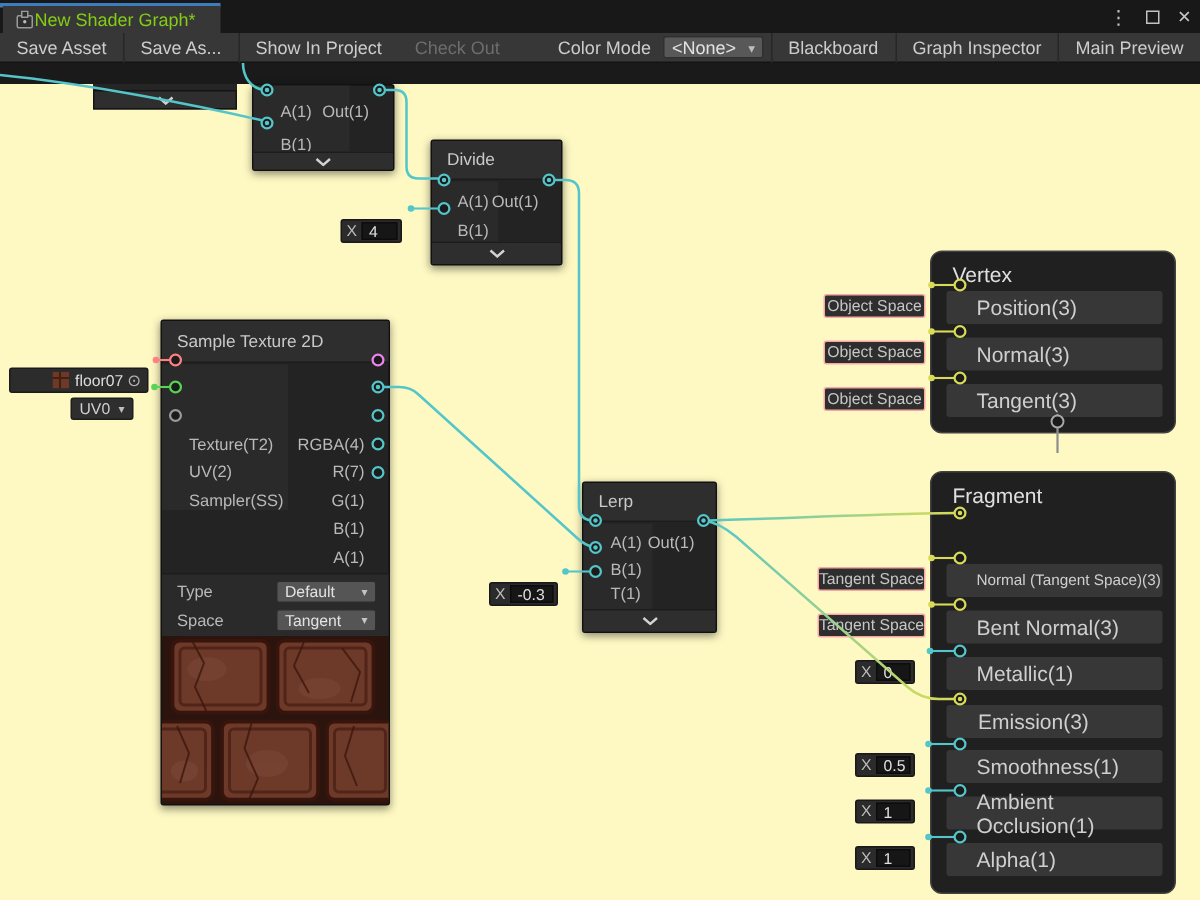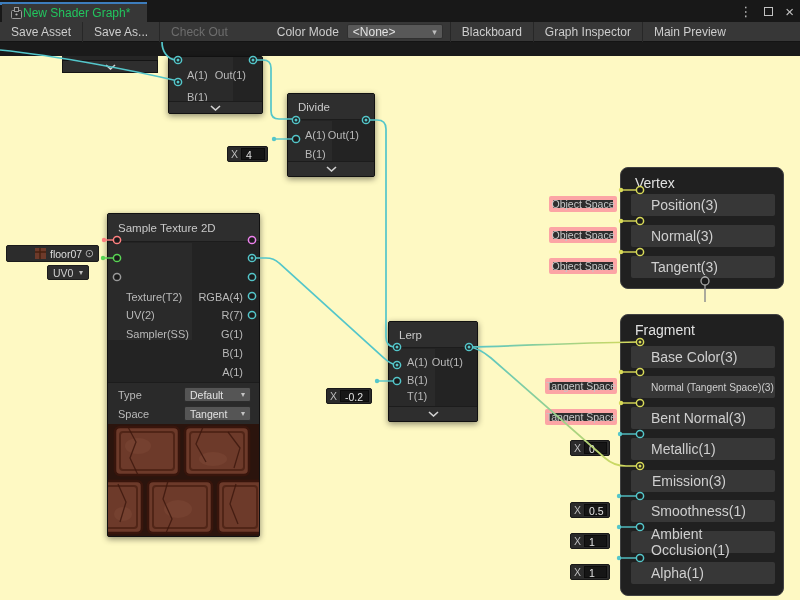--- a/index.html
+++ b/index.html
@@ -4,21 +4,21 @@
 <style>
   * { margin:0; padding:0; box-sizing:border-box; }
   html,body { width:800px; height:600px; overflow:hidden; background:#1a1a1a;
               font-family:"Liberation Sans", sans-serif; }
   .abs { position:absolute; }
 
   
   #tabbar { position:absolute; left:0; top:0; width:800px; height:22px; background:#181818; z-index:20; }
   #tab-accent { position:absolute; left:0; top:2px; width:147px; height:2.5px; background:#3d7dbd; }
   #doc-tab { position:absolute; left:2px; top:4px; width:145px; height:18px; background:#373737;
-             display:flex; align-items:center; gap:0; padding:0 8px; color:#22c55e; font-size:12px; }
+             display:flex; align-items:center; gap:0; padding:0 8px; color:#84cc16; font-size:12px; }
   #win-controls { position:absolute; right:6px; top:0; height:22px; display:flex; align-items:center; gap:12px;
                   color:#c2c2c2; }
   #menu-dots { font-size:13px; line-height:1; }
   #max-box { width:9px; height:9px; border:1.5px solid #c2c2c2; display:inline-block; }
   #close-x { font-size:15px; line-height:1; }
 
   
   #toolbar { position:absolute; left:0; top:22px; width:800px; height:20px; background:#373737;
              border-bottom:1px solid #141414; display:flex; align-items:center; z-index:20;
              color:#cdcdcd; font-size:12px; }
@@ -37,21 +37,21 @@
   .node { position:absolute; background:#232323; border:1px solid #111; border-radius:2px;
           box-shadow:0 2px 6px rgba(0,0,0,.45); z-index:2; }
   .node-title { height:26px; line-height:26px; background:#2e2e2e; color:#c9c9c9; font-size:11.5px;
                 padding-left:10px; border-bottom:1px solid #1c1c1c; }
   .leftcol { position:absolute; background:#2a2a2a; }
   .port-label { position:absolute; color:#b9b9b9; font-size:11px; line-height:14px; white-space:nowrap; }
   .chevbar { position:absolute; left:0; right:0; bottom:0; background:#2e2e2e; border-top:1px solid #1c1c1c;
              display:flex; align-items:center; justify-content:center; }
 
   
-  .pill { position:absolute; height:16px; background:#2e2e2e; border:4px solid #fca5a5; border-radius:2px;
+  .pill { position:absolute; height:16px; background:#2e2e2e; border:1px solid #fca5a5; border-radius:2px;
           color:#c6c6c6; font-size:10.5px; display:flex; align-items:center; justify-content:center;
           padding:0 6px; white-space:nowrap; z-index:2; }
   .xfield { position:absolute; height:16px; background:#2b2b2b; border:1px solid #191919; border-radius:2px;
             display:flex; align-items:center; z-index:2; }
   .xfield .xl { width:13px; text-align:center; color:#bdbdbd; font-size:10.5px; }
   .xfield .xv { flex:1; height:12px; margin-right:2px; background:#161616; border:1px solid #0c0c0c;
                 color:#e0e0e0; font-size:10.5px; line-height:12px; padding-left:4px; }
 
   
   .mini-dd { position:absolute; height:15px; background:#555; border:1px solid #2c2c2c; border-radius:2px;
@@ -93,20 +93,21 @@
     <span id="max-box"></span>
     <span id="close-x">×</span>
   </div>
 </div>
 
 <div id="toolbar">
   <div class="tb-btn">Save Asset</div>
   <div class="tb-sep"></div>
   <div class="tb-btn">Save As...</div>
   <div class="tb-sep"></div>
+  <div class="tb-btn">Show In Project</div>
   <div class="tb-btn disabled">Check Out</div>
   <div style="width:30px"></div>
   <div class="tb-label">Color Mode</div>
   <div class="tb-dd">
     <span>&lt;None&gt;</span>
     <span class="arr">▾</span>
   </div>
   <div style="width:7px"></div>
   <div class="tb-sep"></div>
   <div class="tb-btn">Blackboard</div>
@@ -235,21 +236,21 @@
     <span class="port-label" style="right:14px; top:33px;">Out(1)</span>
     <div class="chevbar" style="height:15px;">
       <svg width="11" height="6">
         <polyline points="1,1 5.5,5 10,1" fill="none" stroke="#d2d2d2" stroke-width="1.6"></polyline>
         </svg>
     </div>
   </div>
 
   <div class="xfield" style="left:326px; top:332px; width:46px;">
     <span class="xl">X</span>
-    <span class="xv">-0.2</span>
+    <span class="xv">-0.3</span>
   </div>
 
   <div class="block" style="left:620px; top:111px; width:164px; height:122px;">
     <div class="block-title">Vertex</div>
     <div class="blk-row" style="top:26px;">
       <span>Position(3)</span>
       </div>
     <div class="blk-row" style="top:57px;">
       <span>Normal(3)</span>
       </div>
@@ -262,23 +263,20 @@
     </div>
   <div class="pill" style="left:549px; top:171px; width:68px;">
     <span>Object Space</span>
     </div>
   <div class="pill" style="left:549px; top:202px; width:68px;">
     <span>Object Space</span>
     </div>
 
   <div class="block" style="left:620px; top:258px; width:164px; height:282px;">
     <div class="block-title">Fragment</div>
-    <div class="blk-row" style="top:31px;">
-      <span>Base Color(3)</span>
-      </div>
     <div class="blk-row" style="top:61px; font-size:10.2px;">
       <span>Normal (Tangent Space)(3)</span>
       </div>
     <div class="blk-row" style="top:92px;">
       <span>Bent Normal(3)</span>
       </div>
     <div class="blk-row" style="top:123px;">
       <span>Metallic(1)</span>
       </div>
     <div class="blk-row" style="top:155px;padding-left:21px;">

